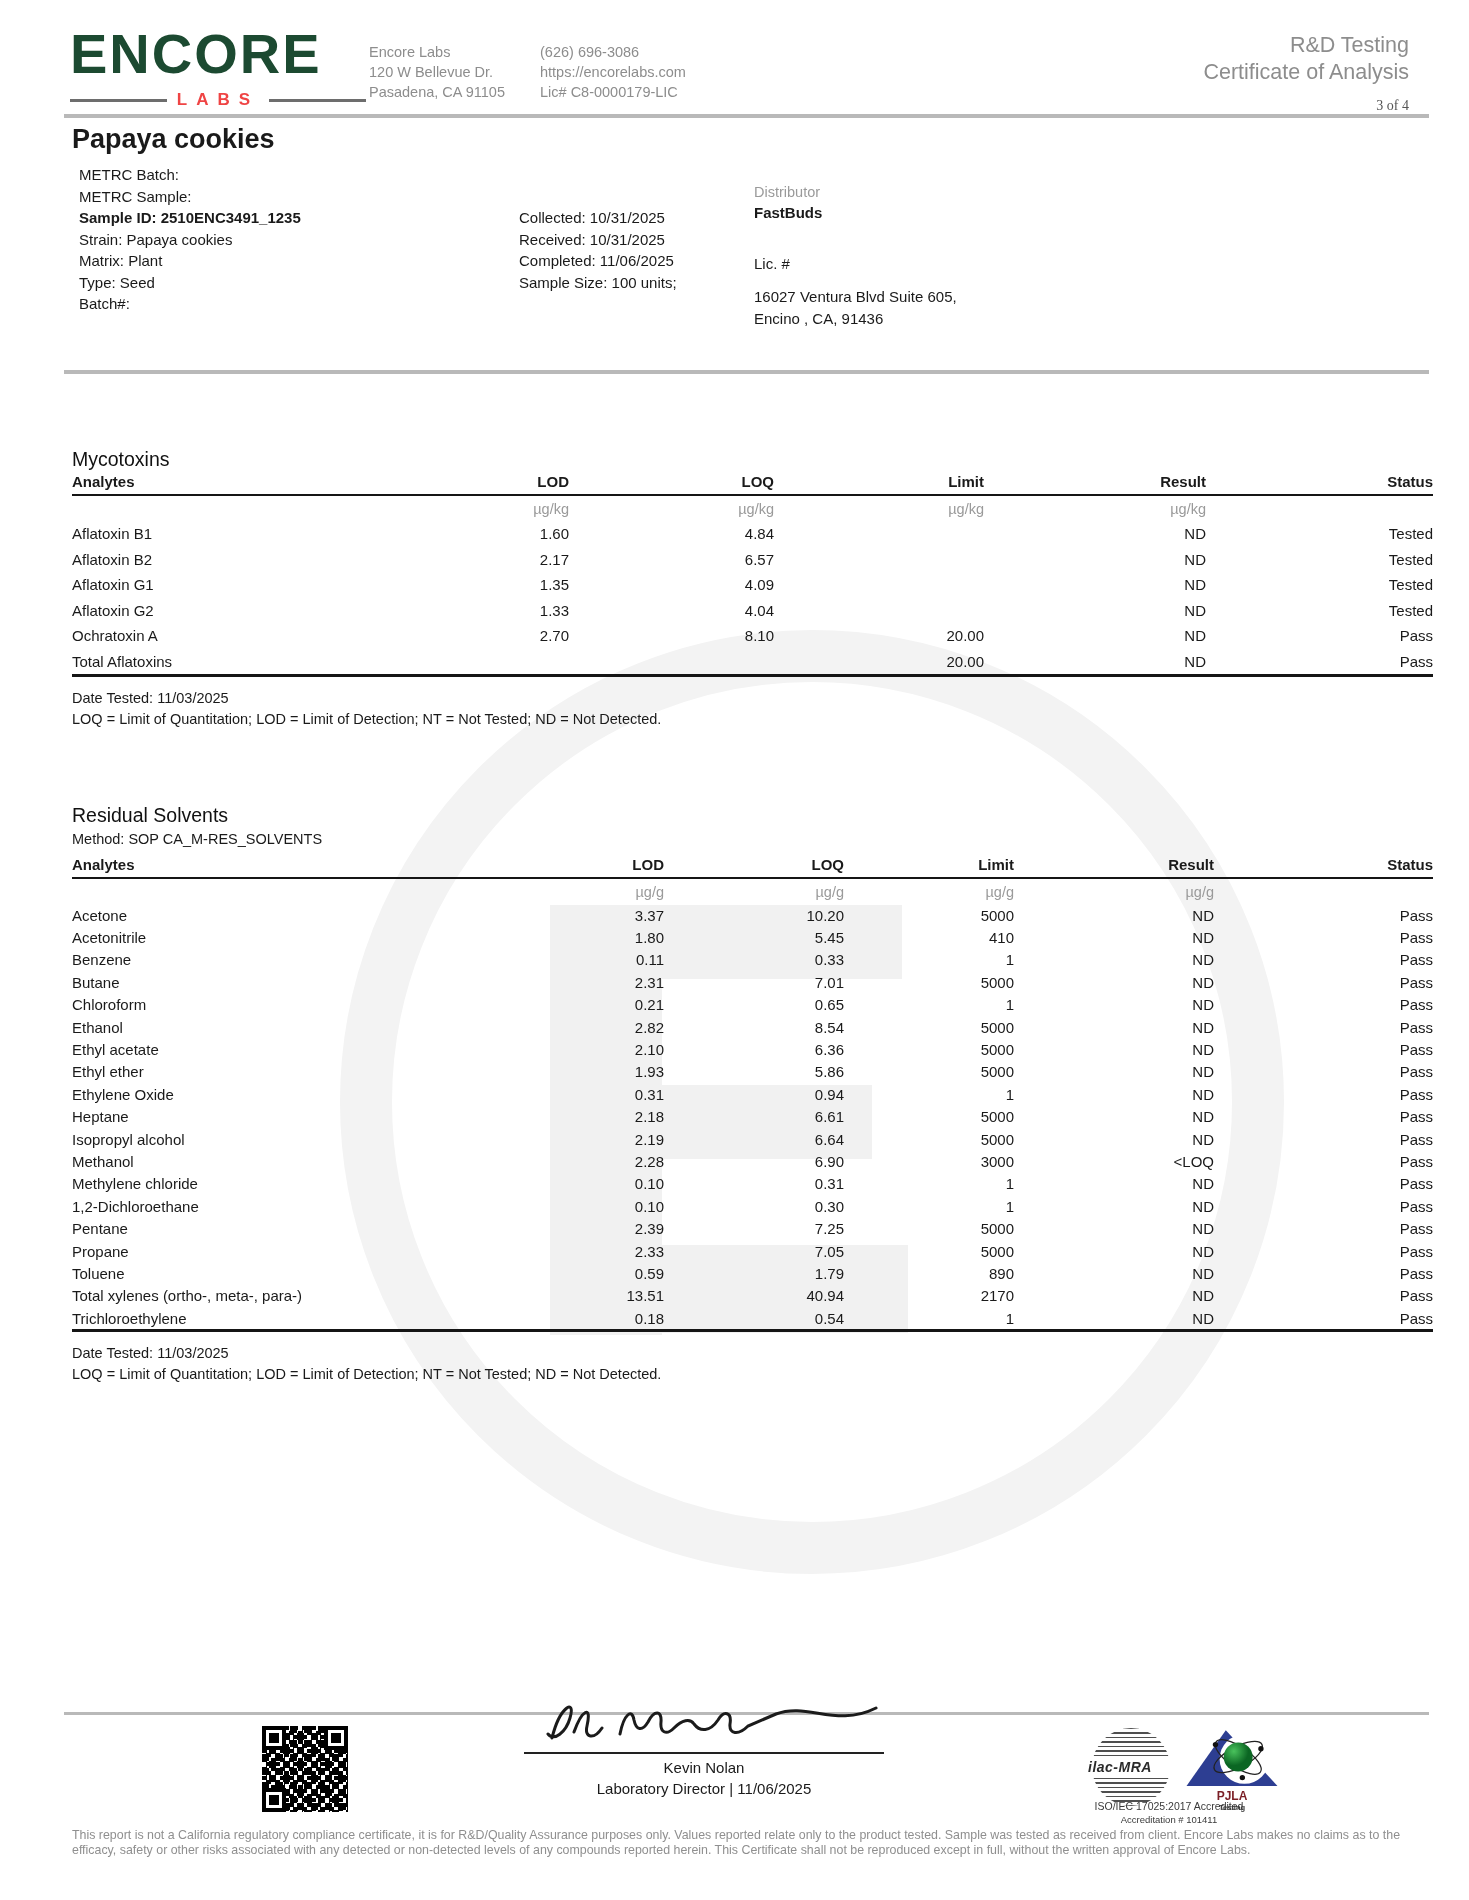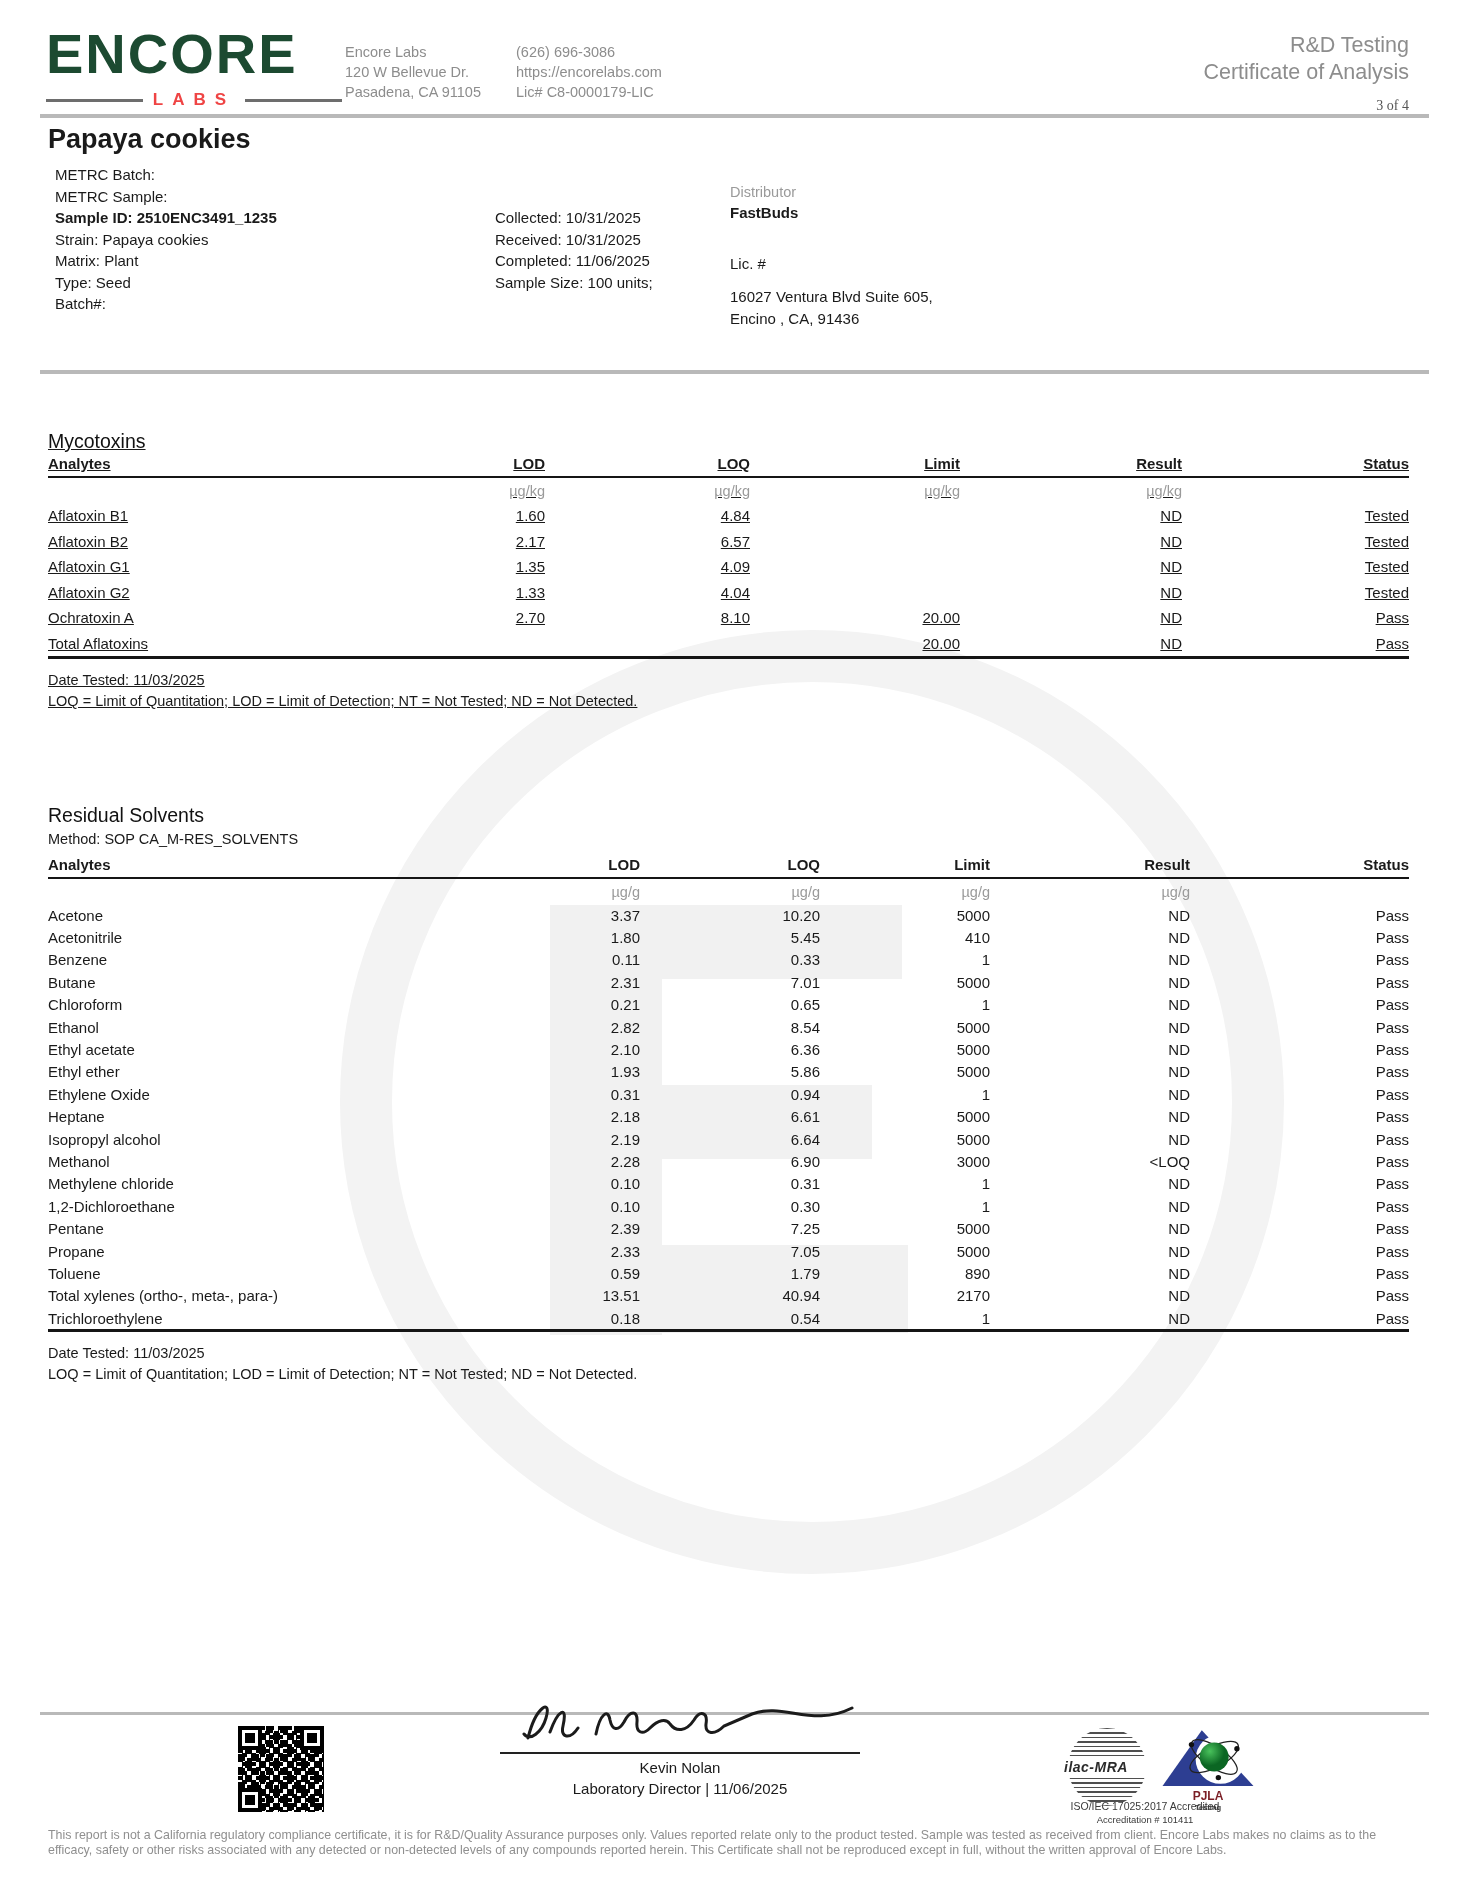--- a/index.html
+++ b/index.html
@@ -1,18 +1,18 @@
 <!DOCTYPE html>
 <html><head>
 <meta charset="utf-8">
 <style>
   html,body{margin:0;padding:0;background:#e8e8e8;}
   .page{position:relative;width:1469px;height:1900px;background:#fff;margin:0 auto;
         font-family:"Liberation Sans",sans-serif;color:#1a1a1a;overflow:hidden;}
-  .layer{position:absolute;inset:0;z-index:1;}
+  .layer{position:absolute;inset:0;z-index:1;margin-left:24px;}
   
   .wm{position:absolute;inset:0;z-index:0;}
   .wm-ring{position:absolute;left:340px;top:630px;width:840px;height:840px;
            border:52px solid #f3f3f3;border-radius:50%;}
   .wm-rect{position:absolute;background:#f1f1f1;}
   .wm-spine{left:550px;top:905px;width:112px;height:430px;}
   .wm-bar-top{left:550px;top:905px;width:352px;height:74px;}
   .wm-bar-mid{left:550px;top:1085px;width:322px;height:74px;}
   .wm-bar-bot{left:550px;top:1245px;width:358px;height:88px;}
   
@@ -33,21 +33,21 @@
   .meta-left{position:absolute;left:55px;top:164px;font-size:15px;line-height:21.5px;}
   .meta-left div:nth-child(3){font-weight:700;}
   .meta-mid{position:absolute;left:495px;top:207px;font-size:15px;line-height:21.5px;}
   .meta-right{position:absolute;left:730px;top:184px;font-size:15px;}
   .dist-label{color:#9a9a9a;font-size:14.5px;}
   .dist-name{font-weight:700;margin-top:4px;}
   .dist-lic{margin-top:34px;}
   .dist-addr1{margin-top:16px;} .dist-addr2{margin-top:5px;}
   
   .section{position:absolute;left:48px;width:1361px;}
-  .sec-myco{top:430px;text-decoration:underline;} .sec-solv{top:804px;}
+  .sec-myco{top:448px;} .sec-solv{top:804px;}
   .sec-title{font-size:19.5px;font-weight:400;color:#111;}
   .sec-method{font-size:14.5px;margin:4px 0 7px;}
   table{width:100%;border-collapse:collapse;table-layout:fixed;border-bottom:3px solid #151515;}
   th{font-size:15px;font-weight:700;text-align:right;padding:2px 0 4px;border-bottom:2px solid #151515;}
   th:first-child{text-align:left;}
   td{font-size:15px;text-align:right;padding:0;}
   td:first-child{text-align:left;}
   tr.units td{color:#9a9a9a;font-size:14.5px;height:25px;}
   .sec-myco tbody tr.data td{height:25.5px;}
   .sec-solv tbody tr.data td{height:22.4px;}

